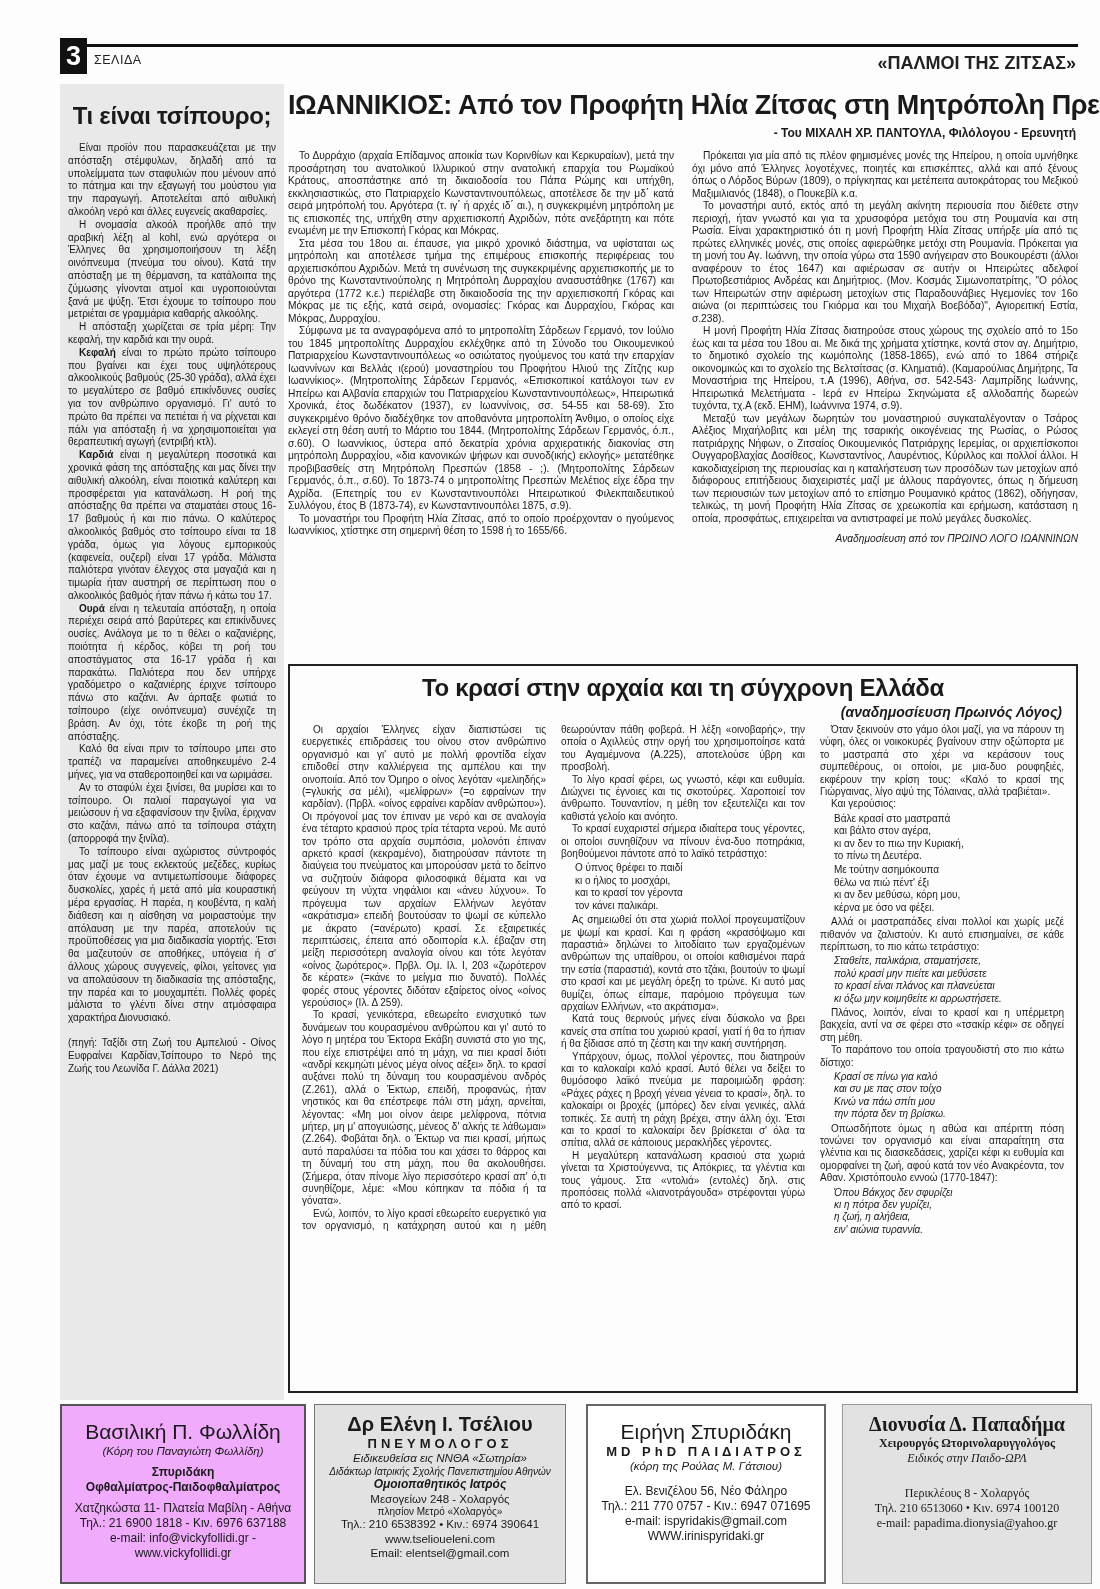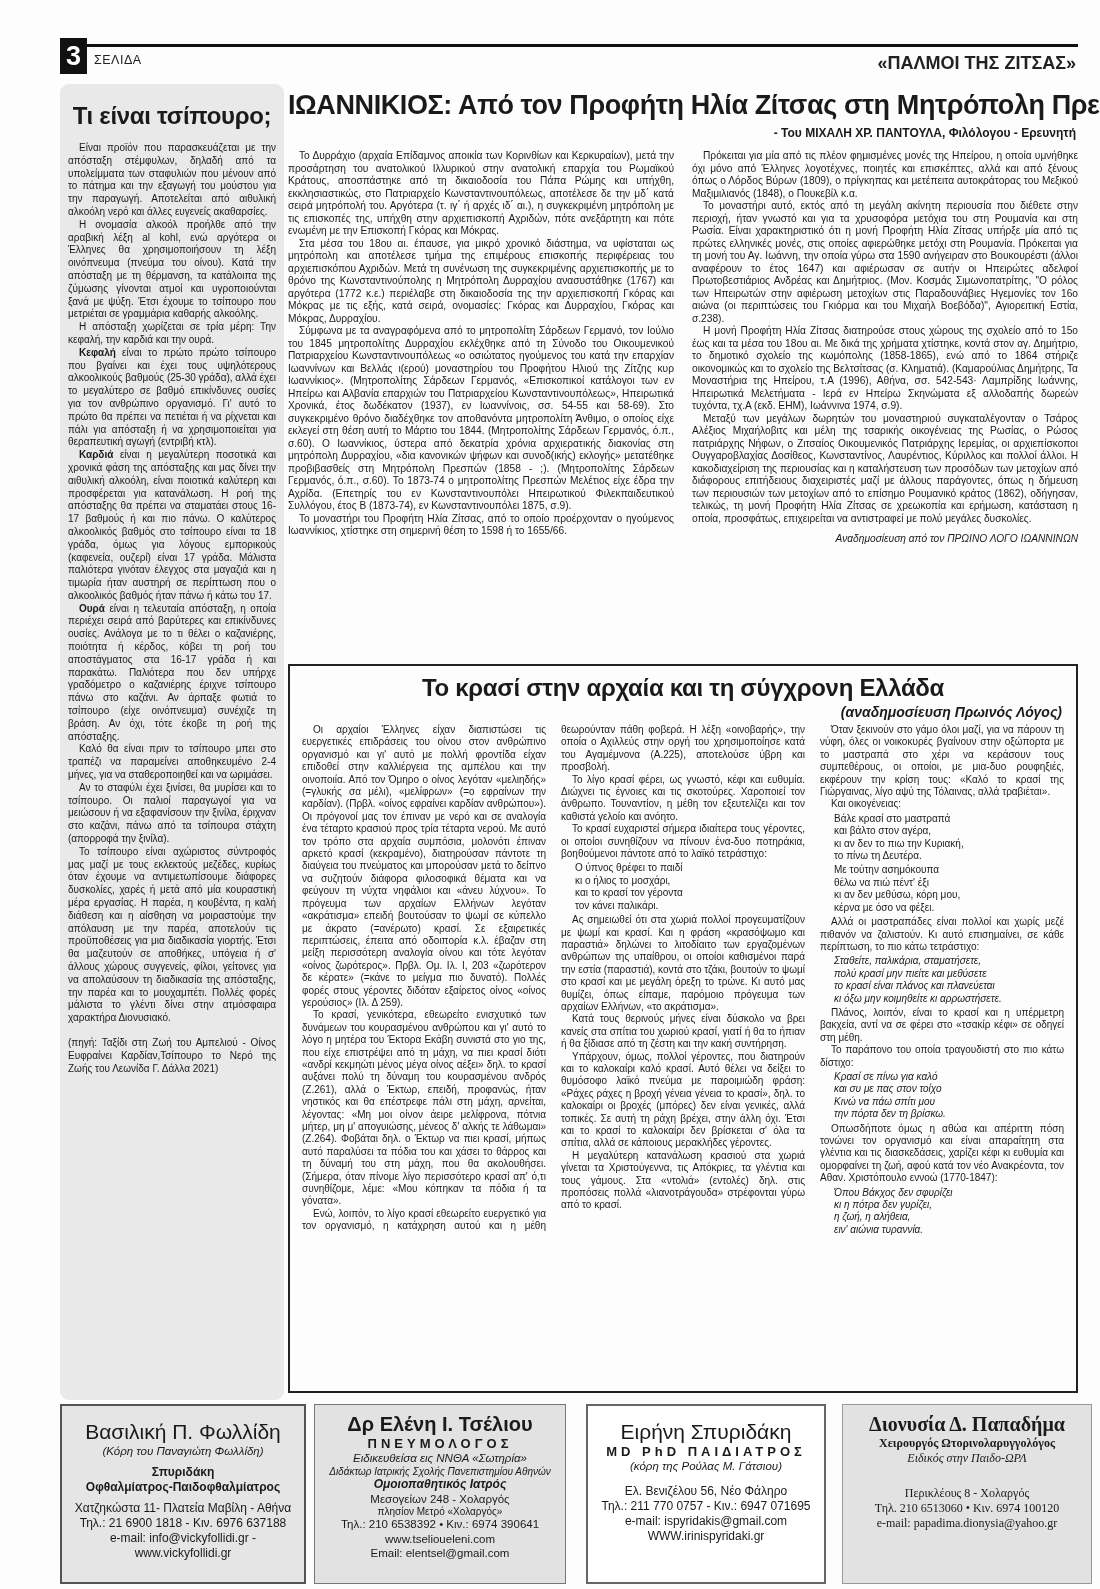--- a/index.html
+++ b/index.html
@@ -6,21 +6,21 @@
   #page{position:relative;width:1100px;height:1589px;background:#fdfdfd;margin:0 auto;
         font-family:"Liberation Sans","DejaVu Sans",sans-serif;color:#1a1a1a;overflow:hidden;}
   
   .hrule{position:absolute;left:60px;width:1018px;top:44px;height:3px;background:#111;}
   .pagenum{position:absolute;left:60px;top:38px;width:27px;height:36px;background:#111;color:#fff;
            font-size:27px;font-weight:bold;display:flex;align-items:center;justify-content:center;}
   .pagelabel{position:absolute;left:94px;top:53px;font-size:12.5px;letter-spacing:.5px;color:#222;}
   .masthead{position:absolute;right:24px;top:53px;font-size:18px;font-weight:bold;color:#222;}
   
   .tsipouro{position:absolute;left:60px;top:84px;width:224px;height:1316px;background:#e9e9e9;
-            box-sizing:border-box;padding:10px 8px 8px 8px;overflow:hidden;border-radius:9px;}
+            box-sizing:border-box;padding:10px 8px 8px 8px;overflow:hidden;}
   .tsipouro h2{margin:8px 0 12px 0;text-align:center;font-size:24px;letter-spacing:-.3px;}
   .tsipouro .body{font-size:10px;line-height:12.8px;text-align:justify;}
   
   .para{margin:0;text-indent:11px;}
   .para.src{text-indent:0;margin-top:12px;}
   .para.verse{white-space:pre-line;text-align:left;text-indent:0;padding-left:14px;margin:2px 0;}
   .para.vi{font-style:italic;}
   .para.foot{text-indent:0;text-align:right;font-style:italic;margin-top:8px;}
   
   .io-title{position:absolute;left:288px;top:90px;width:790px;font-size:27px;font-weight:bold;
@@ -32,21 +32,21 @@
   .wine{position:absolute;left:288px;top:664px;width:790px;height:729px;border:2px solid #222;
         box-sizing:border-box;overflow:hidden;}
   .wine h2{margin:8px 10px 0 10px;text-align:center;font-size:24px;letter-spacing:-.3px;}
   .wine .sub{margin:2px 14px 4px 0;text-align:right;font-size:14px;font-weight:bold;font-style:italic;}
   .wine .body{margin:4px 12px;height:648px;overflow:hidden;column-count:3;column-gap:15px;
               font-size:10px;line-height:12.4px;text-align:justify;}
   
   .ad{position:absolute;top:1404px;height:180px;box-sizing:border-box;text-align:center;overflow:hidden;}
   .ad .nm{font-size:21px;margin-top:14px;}
   .ad .nmb{font-size:20px;font-weight:bold;margin-top:8px;}
-  .ad1{left:60px;width:246px;background:#e5e5e5;border:2px solid #555;}
+  .ad1{left:60px;width:246px;background:#f0abfc;border:2px solid #555;}
   .ad2{left:314px;width:252px;background:#e2e2e2;border:1px solid #777;}
   .ad3{left:586px;width:240px;background:#fff;border:2px solid #666;}
   .ad4{left:842px;width:250px;background:#e2e2e2;border:1px solid #999;
        font-family:"Liberation Serif","DejaVu Serif",serif;}
   .it{font-style:italic;}
   .b{font-weight:bold;}
   .sp{letter-spacing:4px;font-weight:bold;font-size:13px;}
   .sm{font-size:10px;}
   .ln{font-size:11.5px;line-height:14.5px;}
   .ln12{font-size:12px;line-height:15px;}
@@ -103,21 +103,21 @@
         <p class="para">Το κρασί ευχαριστεί σήμερα ιδιαίτερα τους γέροντες, οι οποίοι συνηθίζουν να πίνουν ένα-δυο ποτηράκια, βοηθούμενοι πάντοτε από το λαϊκό τετράστιχο:</p>
         <p class="para verse">Ο ύπνος θρέφει το παιδί
 κι ο ήλιος το μοσχάρι,
 και το κρασί τον γέροντα
 τον κάνει παλικάρι.</p>
         <p class="para">Ας σημειωθεί ότι στα χωριά πολλοί προγευματίζουν με ψωμί και κρασί. Και η φράση «κρασόψωμο και παραστιά» δηλώνει το λιτοδίαιτο των εργαζομένων ανθρώπων της υπαίθρου, οι οποίοι καθισμένοι παρά την εστία (παραστιά), κοντά στο τζάκι, βουτούν το ψωμί στο κρασί και με μεγάλη όρεξη το τρώνε. Κι αυτό μας θυμίζει, όπως είπαμε, παρόμοιο πρόγευμα των αρχαίων Ελλήνων, «το ακράτισμα».</p>
         <p class="para">Κατά τους θερινούς μήνες είναι δύσκολο να βρει κανείς στα σπίτια του χωριού κρασί, γιατί ή θα το ήπιαν ή θα ξίδιασε από τη ζέστη και την κακή συντήρηση.</p>
         <p class="para">Υπάρχουν, όμως, πολλοί γέροντες, που διατηρούν και το καλοκαίρι καλό κρασί. Αυτό θέλει να δείξει το θυμόσοφο λαϊκό πνεύμα με παροιμιώδη φράση: «Ράχες ράχες η βροχή γένεια γένεια το κρασί», δηλ. το καλοκαίρι οι βροχές (μπόρες) δεν είναι γενικές, αλλά τοπικές. Σε αυτή τη ράχη βρέχει, στην άλλη όχι. Έτσι και το κρασί το καλοκαίρι δεν βρίσκεται σ' όλα τα σπίτια, αλλά σε κάποιους μερακλήδες γέροντες.</p>
         <p class="para">Η μεγαλύτερη κατανάλωση κρασιού στα χωριά γίνεται τα Χριστούγεννα, τις Απόκριες, τα γλέντια και τους γάμους. Στα «ντολιά» (εντολές) δηλ. στις προπόσεις πολλά «λιανοτράγουδα» στρέφονται γύρω από το κρασί.</p>
         <p class="para">Όταν ξεκινούν στο γάμο όλοι μαζί, για να πάρουν τη νύφη, όλες οι νοικοκυρές βγαίνουν στην οξώπορτα με το μαστραπά στο χέρι να κεράσουν τους συμπεθέρους, οι οποίοι, με μια-δυο ρουφηξιές, εκφέρουν την κρίση τους: «Καλό το κρασί της Γιώργαινας, λίγο αψύ της Τόλαινας, αλλά τραβιέται».</p>
-        <p class="para">Και οικογένειας:</p>
+        <p class="para">Και γερούσιος:</p>
         <p class="para verse">Βάλε κρασί στο μαστραπά
 και βάλτο στον αγέρα,
 κι αν δεν το πιω την Κυριακή,
 το πίνω τη Δευτέρα.</p>
         <p class="para verse">Με τούτην ασημόκουπα
 θέλω να πιώ πέντ' έξι
 κι αν δεν μεθύσω, κόρη μου,
 κέρνα με όσο να φέξει.</p>
         <p class="para">Αλλά οι μαστραπάδες είναι πολλοί και χωρίς μεζέ πιθανόν να ζαλιστούν. Κι αυτό επισημαίνει, σε κάθε περίπτωση, το πιο κάτω τετράστιχο:</p>
         <p class="para verse vi">Σταθείτε, παλικάρια, σταματήσετε,

